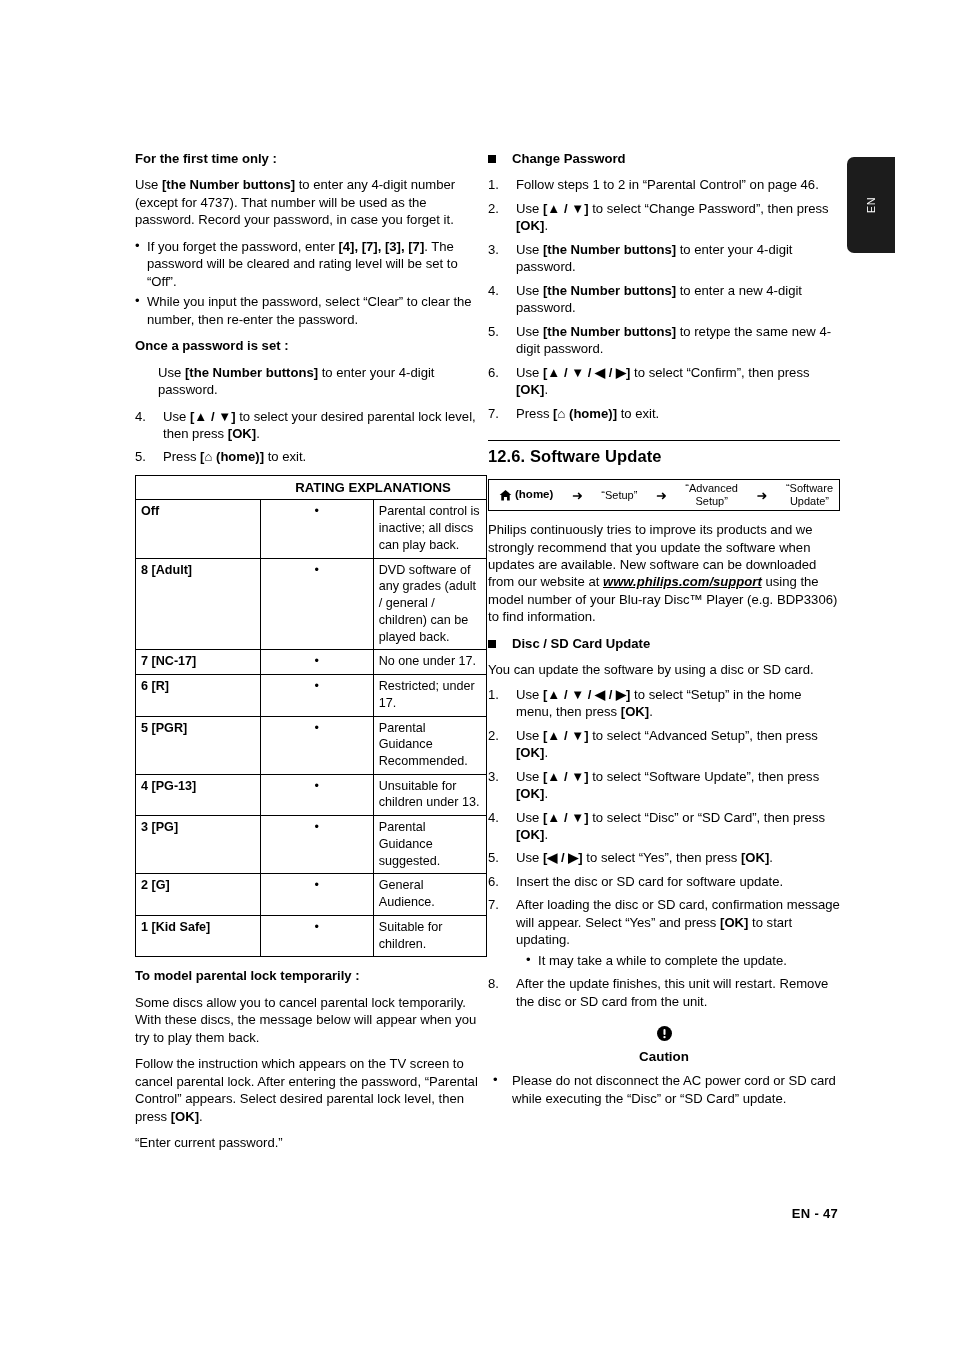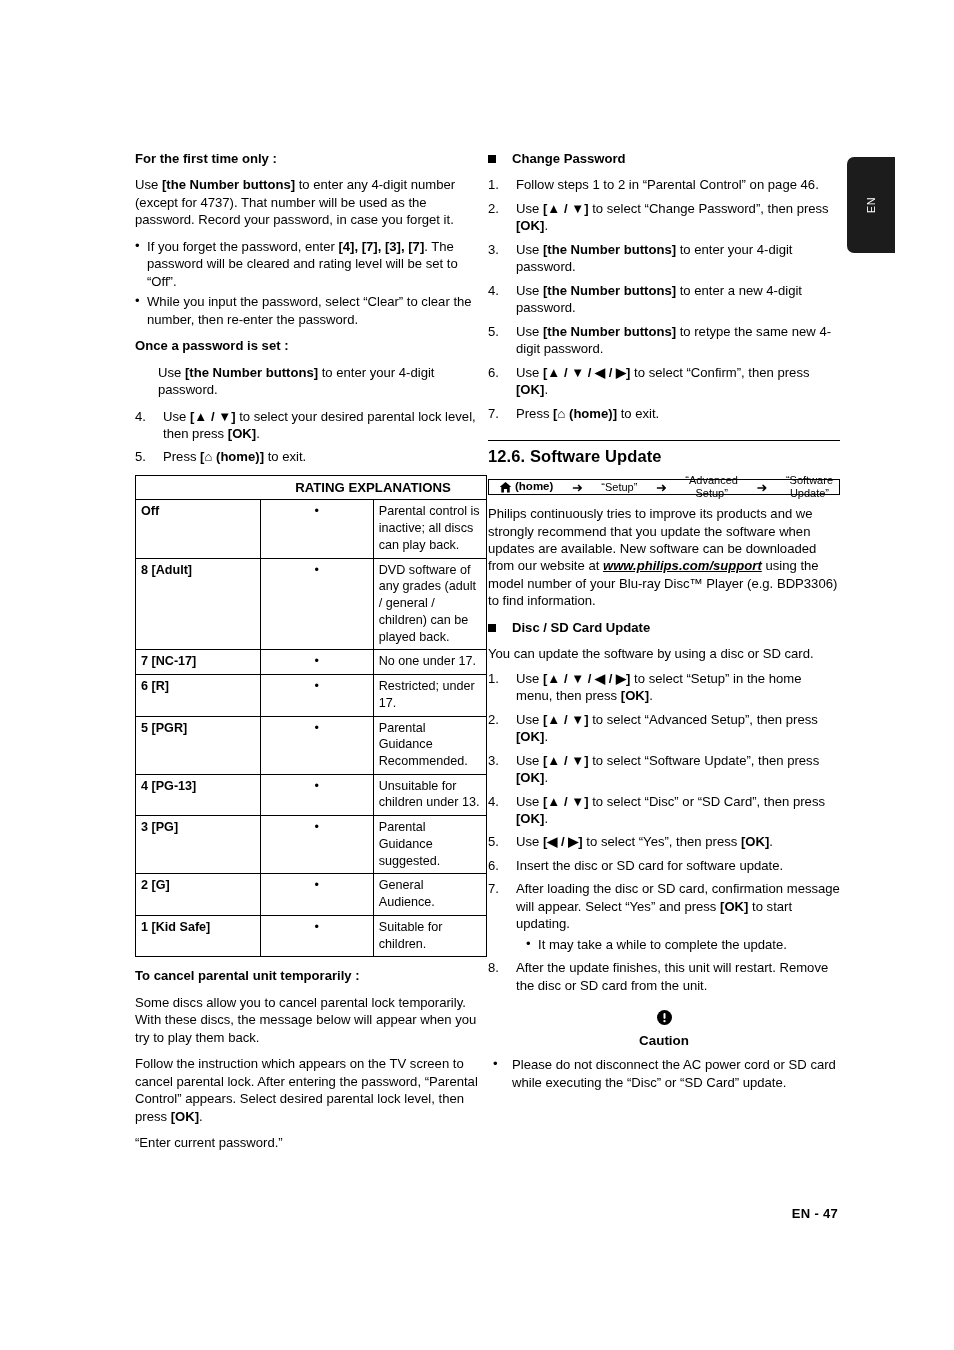--- a/index.html
+++ b/index.html
@@ -186,21 +186,21 @@
   .sect-title {
     font-size: 16.5px;
     font-weight: 700;
     margin: 0 0 13px 0;
     letter-spacing: 0.1px;
   }
 
   
   .navbox {
     border: 1.3px solid #000;
-    height: 16px;
+    height: 32px;
     display: flex;
     align-items: center;
     margin: 0 0 10px 0;
     padding: 0 6px;
     box-sizing: border-box;
   }
   .navbox .nav-cell {
     font-size: 11px;
     line-height: 1.18;
     text-align: center;
@@ -347,21 +347,21 @@
           <td class="c-desc">General Audience.</td>
         </tr>
         <tr>
           <td class="c-level">1 [Kid Safe]</td>
           <td class="c-bullet">•</td>
           <td class="c-desc">Suitable for children.</td>
         </tr>
       </tbody>
     </table>
 
-    <div class="h-bold">To cancel parental unit temporarily :</div>
+    <div class="h-bold">To model parental lock temporarily :</div>
     <div class="para">Some discs allow you to cancel parental lock temporarily. With these discs, the message below will appear when you try to play them back.</div>
     <div class="para"><span>Follow the instruction which appears on the TV screen to cancel parental lock. After entering the password, “Parental Control” appears. Select desired parental lock level, then press </span><b>[OK]</b><span>.</span></div>
     <div class="para">“Enter current password.”</div>
 
   </div>
 
   <div class="col col-right">
 
     <div class="sq-head">
       <span class="sqbox"></span>

